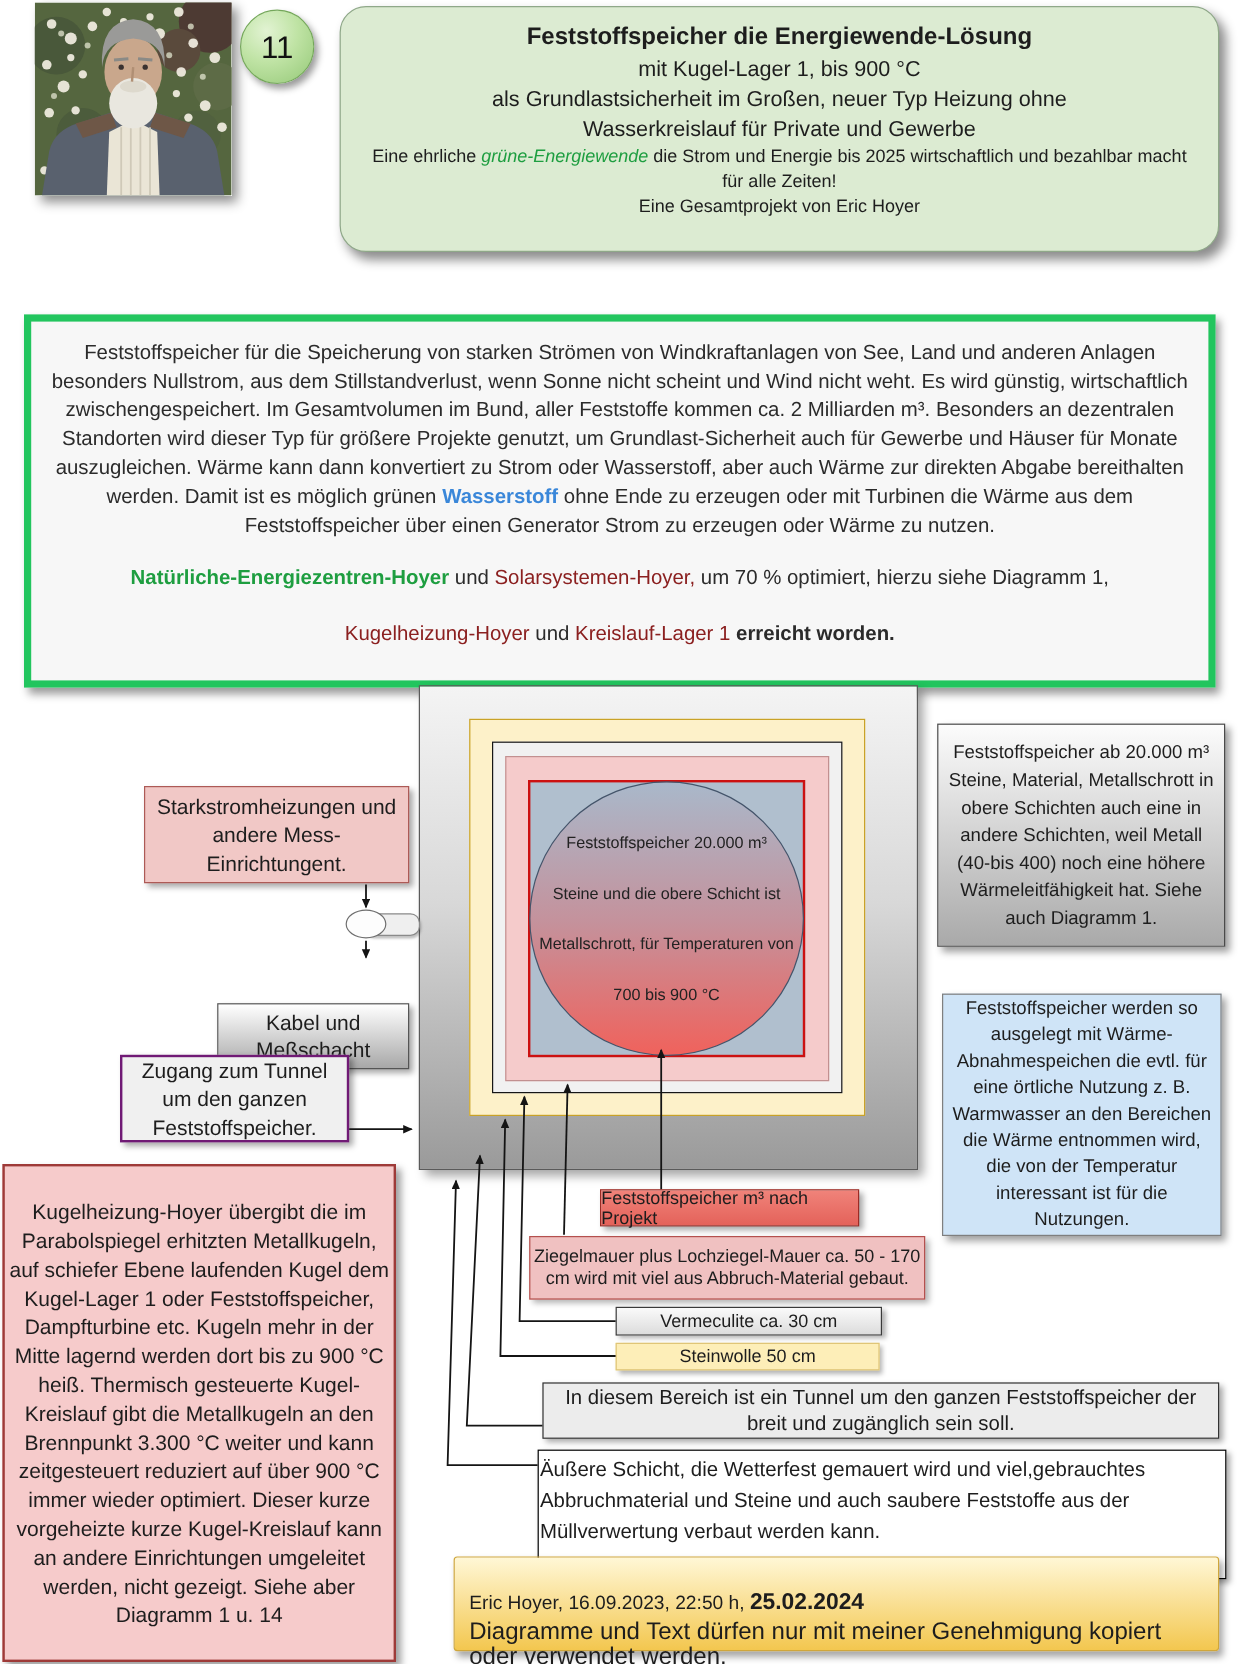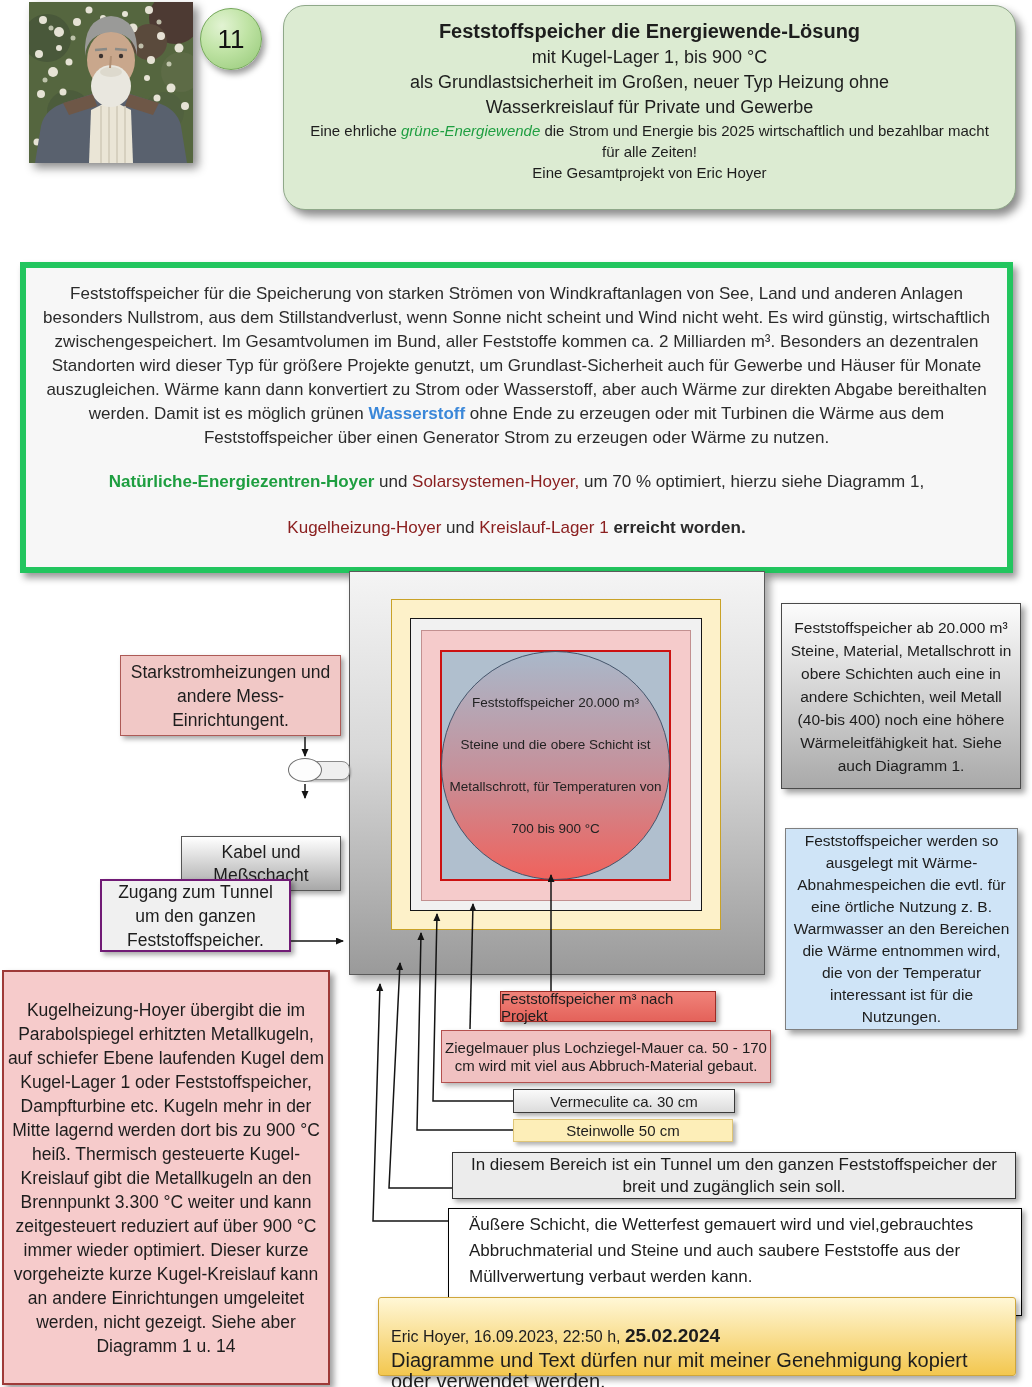--- a/index.html
+++ b/index.html
@@ -94,21 +94,21 @@
       box-shadow:3px 3px 4px rgba(0,0,0,.3);font-size:15px;
       display:flex;align-items:center;justify-content:center;}
   .steinw{left:513px;top:1119px;width:220px;height:23px;background:#fdeeb8;border:1.5px solid #dfc577;
       box-shadow:3px 3px 4px rgba(0,0,0,.3);font-size:15px;
       display:flex;align-items:center;justify-content:center;}
   .tunnel{left:452px;top:1152px;width:564px;height:47px;background:#ececec;border:1.5px solid #333;
       box-shadow:3px 3px 5px rgba(0,0,0,.35);font-size:17px;line-height:22px;
       display:flex;align-items:center;justify-content:center;padding:0 6px;}
   .aussen{left:448px;top:1208px;width:574px;height:108px;background:#ffffff;border:1.5px solid #000;
       box-shadow:3px 3px 5px rgba(0,0,0,.35);font-size:17px;line-height:26px;
-      padding:3px 20px;text-align:left;}
+      padding:3px 1px;text-align:left;}
 
   
   .footer{left:378px;top:1297px;width:638px;height:79px;border-radius:3px;
       background:linear-gradient(180deg,#fff7d6 0%,#f3c74f 100%);border:1px solid #cfa63b;
       box-shadow:3px 4px 6px rgba(0,0,0,.35);padding:27px 12px;}
   .footer .l1{font-size:16px;}
   .footer .l1 .date{font-size:19px;font-weight:bold;}
   .footer .l2{font-size:20px;line-height:21px;margin-top:3px;}
 
   svg.connectors{position:absolute;left:0;top:0;pointer-events:none;}

